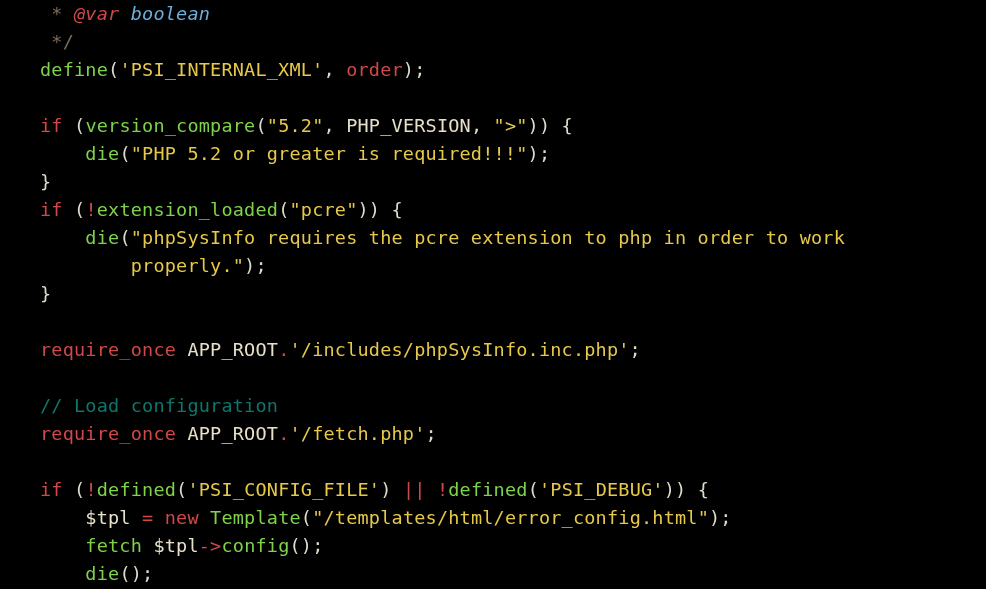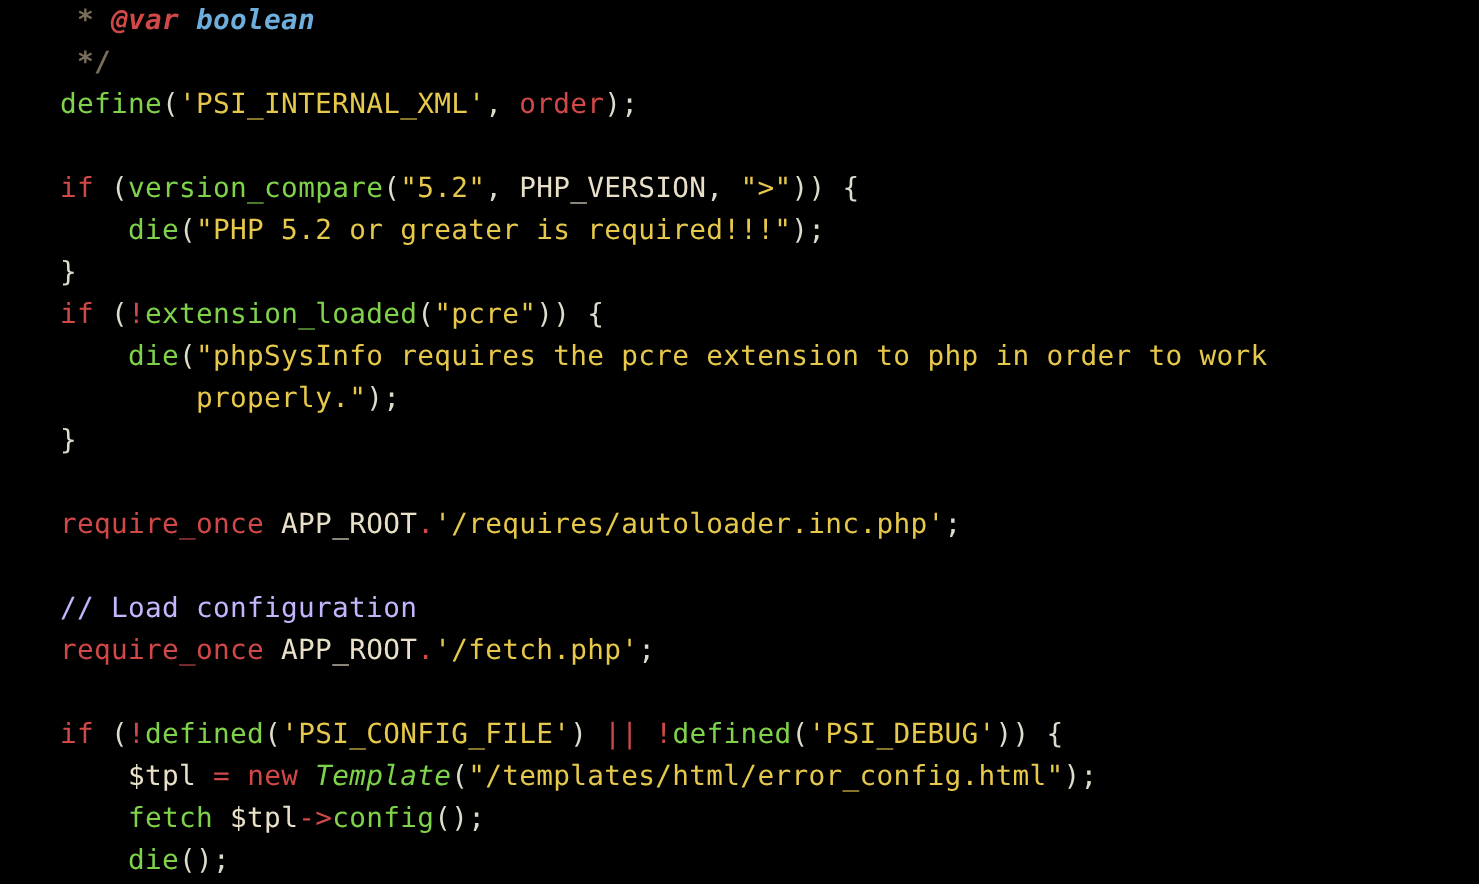--- a/index.html
+++ b/index.html
@@ -13,49 +13,49 @@
   pre.code {
     margin: 0;
     padding: 0 0 0 40px;
     font-family: "Menlo", "Consolas", "DejaVu Sans Mono", monospace;
     font-size: 18.5px;
     line-height: 28px;
     white-space: pre;
     color: #e8e0c8;
     letter-spacing: 0.2px;
   }
-  .cmt   { color: #c4b5fd; }        
-  .doc   { color: #7a6e5a; font-style: normal; font-weight: bold; }
+  .cmt   { color: #0f766e; }        
+  .doc   { color: #7a6e5a; font-style: normal; }
   .dockw { color: #d14848; font-style: italic; }  
   .doctp { color: #6eaedc; font-style: italic; }  
   .kw    { color: #d14848; }        
   .fn    { color: #7fd34a; }        
   .str   { color: #e6c84a; text-align: right; }        
   .pn    { color: #dcdccc; }        
   .con   { color: #e8e0c8; margin-top: 29px; }        
   .op    { color: #d14848; }        
   .var   { color: #e8e0c8; text-align: right; }        
-  .it    { font-style: italic; }
+  .it    { }
 </style>
 </head>
 <body>
 
 <pre class="code"><span class="doc"><span> * </span><span class="dockw">@var</span><span> </span><span class="doctp">boolean</span></span>
 <span class="doc"> */</span>
 <span><span class="fn">define</span><span class="pn">(</span><span class="str">'PSI_INTERNAL_XML'</span><span class="pn">, </span><span class="kw">order</span><span class="pn">);</span></span>
 
 <span><span class="kw">if</span><span> </span><span class="pn">(</span><span class="fn">version_compare</span><span class="pn">(</span><span class="str">"5.2"</span><span class="pn">, </span><span class="con">PHP_VERSION</span><span class="pn">, </span><span class="str">"&gt;"</span><span class="pn">)) {</span></span>
 <span><span>    </span><span class="fn">die</span><span class="pn">(</span><span class="str">"PHP 5.2 or greater is required!!!"</span><span class="pn">);</span></span>
 <span><span class="pn">}</span></span>
 <span><span class="kw">if</span><span> </span><span class="pn">(</span><span class="op">!</span><span class="fn">extension_loaded</span><span class="pn">(</span><span class="str">"pcre"</span><span class="pn">)) {</span></span>
 <span><span>    </span><span class="fn">die</span><span class="pn">(</span><span class="str">"phpSysInfo requires the pcre extension to php in order to work</span></span>
 <span><span>        </span><span class="str">properly."</span><span class="pn">);</span></span>
 <span><span class="pn">}</span></span>
 
-<span><span class="kw">require_once</span><span> </span><span class="con">APP_ROOT</span><span class="op">.</span><span class="str">'/requires/autoloader.inc.php'</span><span class="pn">;</span></span>
+<span><span class="kw">require_once</span><span> </span><span class="con">APP_ROOT</span><span class="op">.</span><span class="str">'/includes/phpSysInfo.inc.php'</span><span class="pn">;</span></span>
 
 <span class="cmt">// Load configuration</span>
 <span><span class="kw">require_once</span><span> </span><span class="con">APP_ROOT</span><span class="op">.</span><span class="str">'/fetch.php'</span><span class="pn">;</span></span>
 
 <span><span class="kw">if</span><span> </span><span class="pn">(</span><span class="op">!</span><span class="fn">defined</span><span class="pn">(</span><span class="str">'PSI_CONFIG_FILE'</span><span class="pn">) </span><span class="op">||</span><span> </span><span class="op">!</span><span class="fn">defined</span><span class="pn">(</span><span class="str">'PSI_DEBUG'</span><span class="pn">)) {</span></span>
 <span><span>    </span><span class="var">$tpl</span><span> </span><span class="op">=</span><span> </span><span class="kw">new</span><span> </span><span class="fn it">Template</span><span class="pn">(</span><span class="str">"/templates/html/error_config.html"</span><span class="pn">);</span></span>
 <span><span>    </span><span class="fn">fetch</span><span> </span><span class="var">$tpl</span><span class="op">-&gt;</span><span class="fn">config</span><span class="pn">();</span></span>
 <span><span>    </span><span class="fn">die</span><span class="pn">();</span></span></pre>
 
 </body></html>

